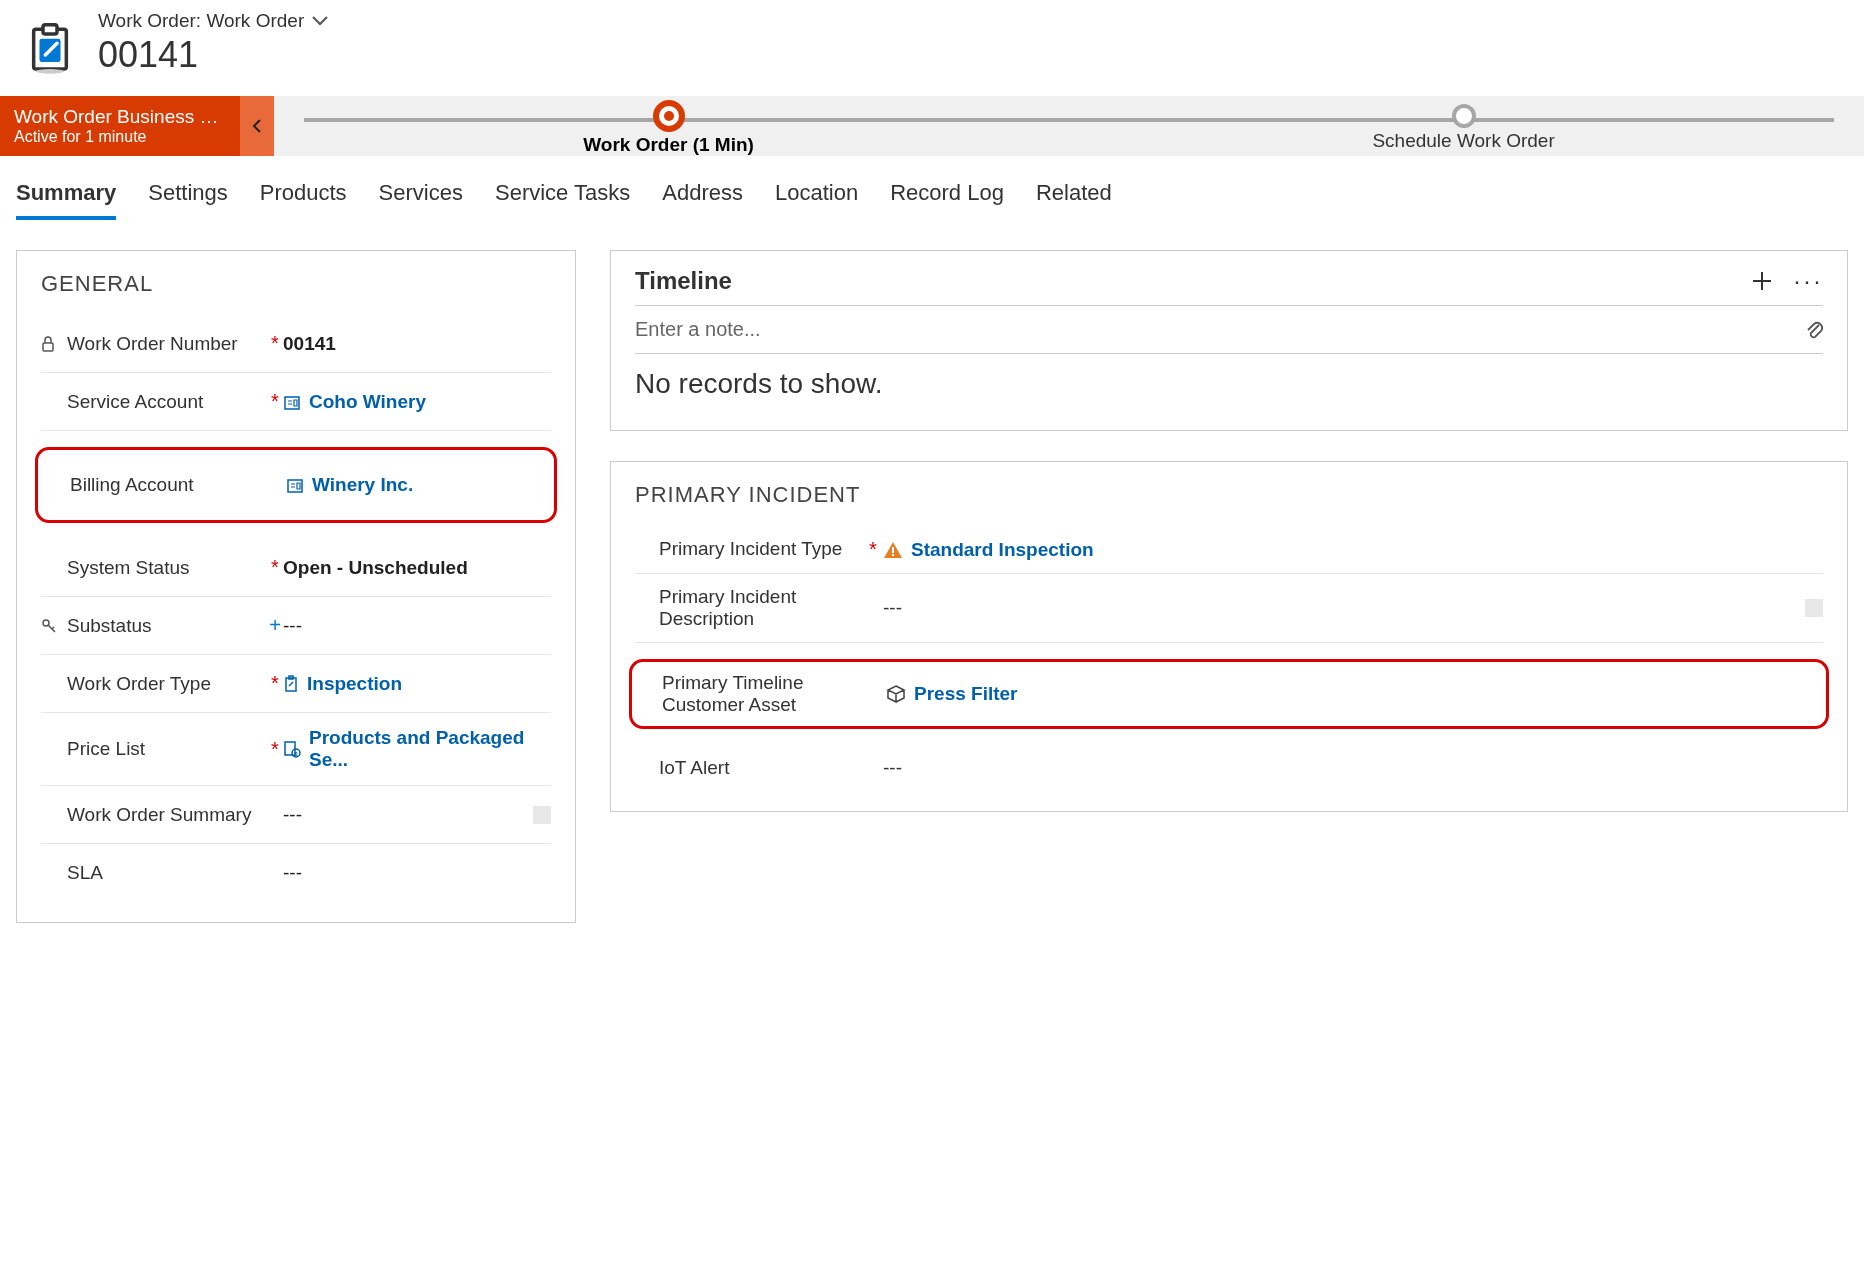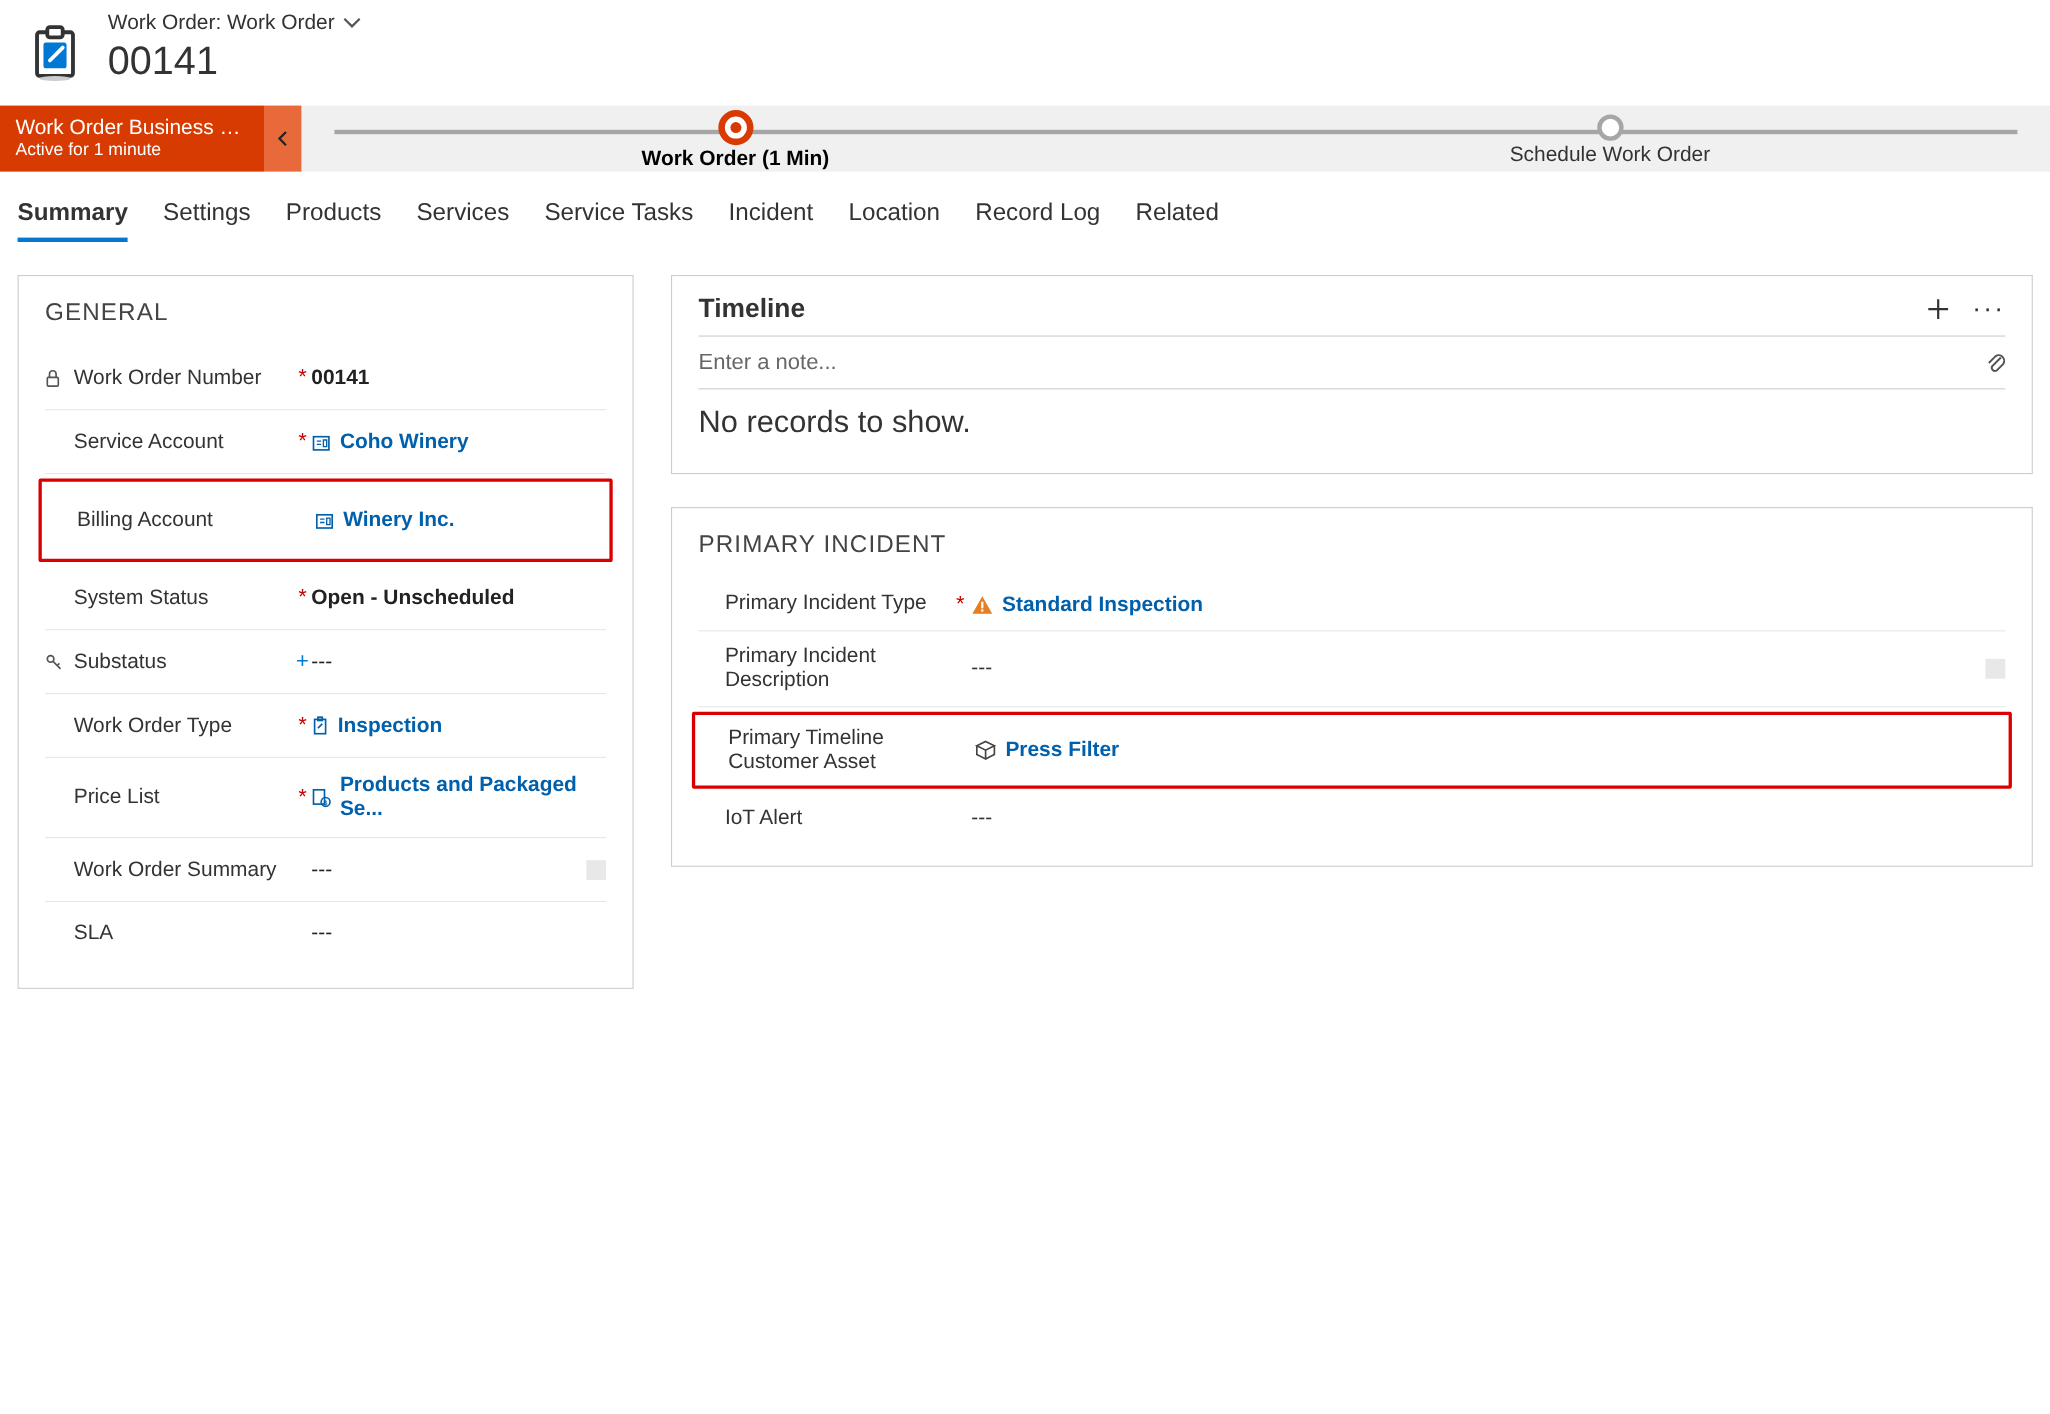--- a/index.html
+++ b/index.html
@@ -45,21 +45,21 @@
 
 .field-row { display: flex; align-items: center; border-bottom: 1px solid #e6e6e6; padding: 14px 0; min-height: 58px; }
 .field-row:last-child { border-bottom: none; }
 .field-icon-slot { width: 26px; display: flex; justify-content: flex-start; color: #555; font-size: 16px; }
 .field-label { width: 200px; font-size: 19px; color: #333; }
 .field-req { width: 16px; color: #c00; font-size: 20px; text-align: center; }
 .field-req.blue { color: #0078d4; }
 .field-value { flex: 1; font-size: 19px; color: #222; font-weight: 600; display: flex; align-items: center; gap: 8px; }
 .field-value.link { color: #0060ac; font-weight: 600; }
 .field-value .val-icon { color: #0060ac; }
-.highlight-red { border: 3px solid #d80000; border-radius: 2px; padding: 6px; margin: 4px -6px; }
+.highlight-red { border: 3px solid #d80000; border-radius: 14px; padding: 6px; margin: 16px -6px; }
 .dots { letter-spacing: 2px; font-size: 24px; }
 .field-right-box { width: 18px; height: 18px; background: #e8e8e8; margin-left: auto; }
 
 .pi-row { display: flex; border-bottom: 1px solid #e6e6e6; padding: 12px 0; }
 .pi-icon-slot { width: 24px; color: #666; font-size: 16px; }
 .pi-label { width: 210px; font-size: 19px; color: #333; }
 .pi-req { width: 14px; color: #c00; font-size: 20px; }
 .pi-value { flex: 1; font-size: 19px; font-weight: 600; display: flex; align-items: center; gap: 8px; }
 .pi-value.link { color: #0060ac; }
 
@@ -115,21 +115,21 @@
     </div>
   </div>
 </div>
 
 <div class="tabs">
   <div class="tab active">Summary</div>
   <div class="tab">Settings</div>
   <div class="tab">Products</div>
   <div class="tab">Services</div>
   <div class="tab">Service Tasks</div>
-  <div class="tab">Incident</div>
+  <div class="tab">Address</div>
   <div class="tab">Location</div>
   <div class="tab">Record Log</div>
   <div class="tab">Related</div>
 </div>
 
 <div class="content">
 
   <div class="panel panel-left">
     <div class="section-title">GENERAL</div>
 

